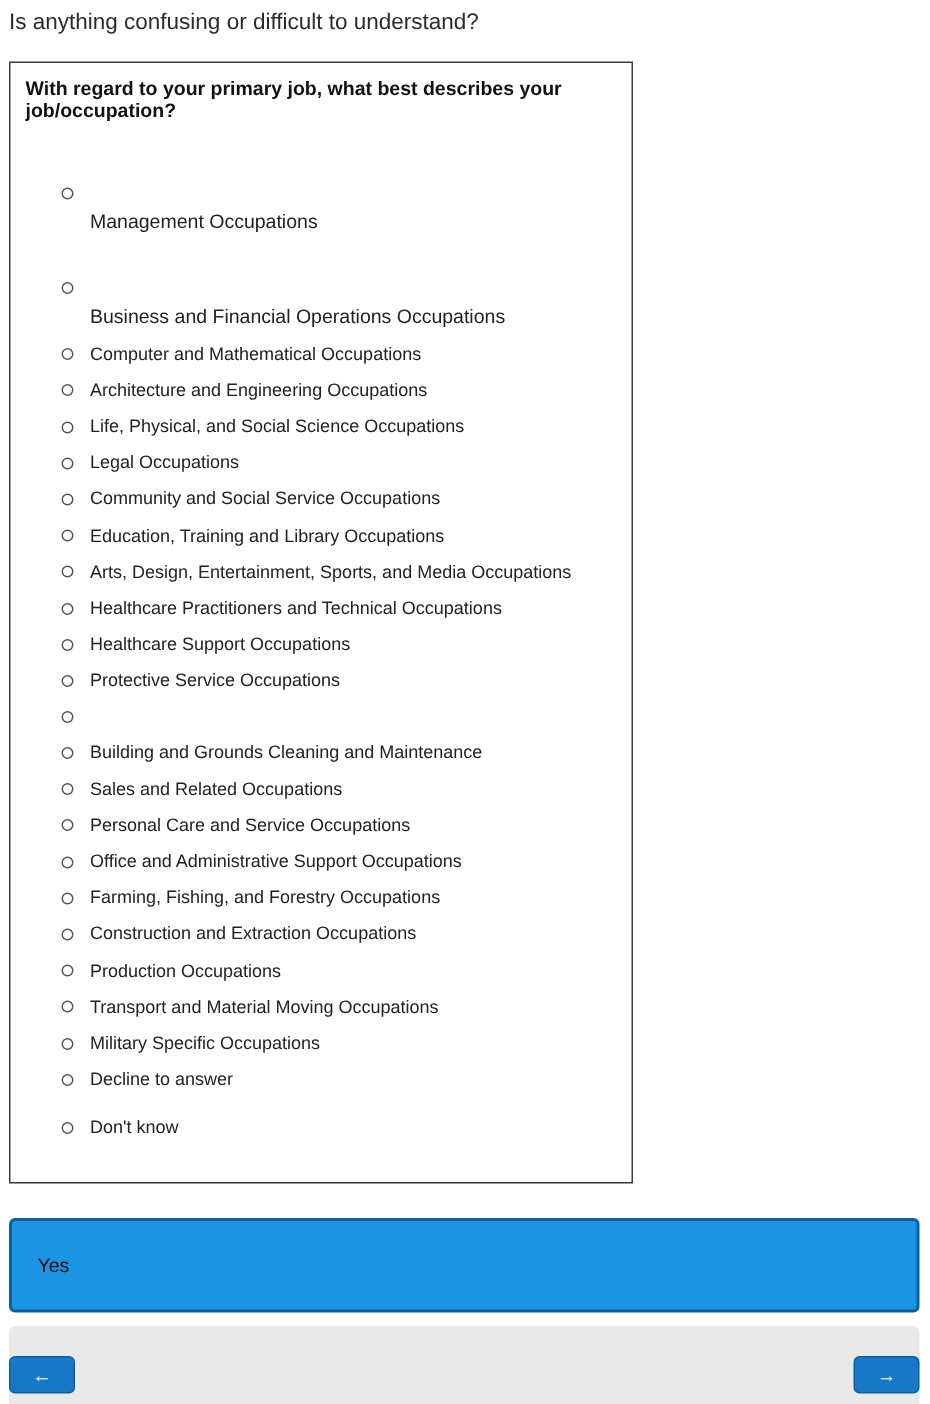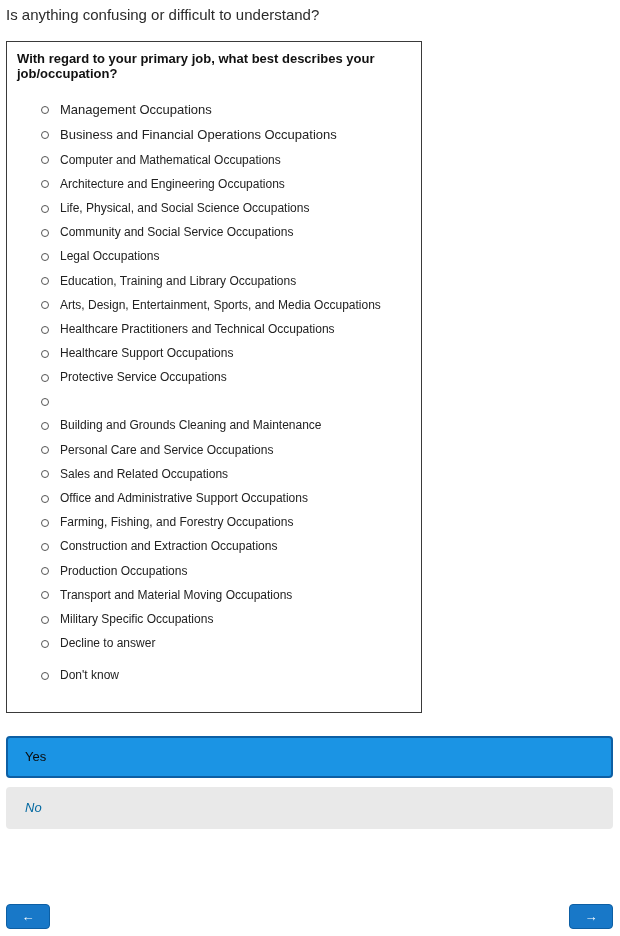--- a/index.html
+++ b/index.html
@@ -54,28 +54,28 @@
     background: #ffffff;
     flex: 0 0 auto;
     margin-right: 11px;
   }
   .opt-label {
     font-size: 12px;
     color: #222222;
     line-height: 1.1;
   }
   .opt:nth-child(1) .opt-label,
-  .opt:nth-child(2) .opt-label { font-size: 13px; }
+  .opt:nth-child(2) .opt-label { font-size: 13px; margin-top: 38px; }
   .answers {
     margin-top: 23px;
     width: 607px;
   }
   .answer {
     width: 100%;
-    height: 42px;
+    height: 63px;
     border-radius: 4px;
     display: flex;
     align-items: center;
     padding-left: 17px;
     font-size: 13px;
     cursor: pointer;
     margin-bottom: 9px;
   }
   .answer.selected {
     background: var(--accent, #1b94e4);
@@ -136,28 +136,28 @@
         <div class="opt">
           <span class="radio"></span>
           <span class="opt-label">Architecture and Engineering Occupations</span>
         </div>
         <div class="opt">
           <span class="radio"></span>
           <span class="opt-label">Life, Physical, and Social Science Occupations</span>
         </div>
         <div class="opt">
           <span class="radio"></span>
+          <span class="opt-label">Legal Occupations</span>
+        </div>
+        <div class="opt">
+          <span class="radio"></span>
           <span class="opt-label">Community and Social Service Occupations</span>
         </div>
         <div class="opt">
           <span class="radio"></span>
-          <span class="opt-label">Legal Occupations</span>
-        </div>
-        <div class="opt">
-          <span class="radio"></span>
           <span class="opt-label">Education, Training and Library Occupations</span>
         </div>
         <div class="opt">
           <span class="radio"></span>
           <span class="opt-label">Arts, Design, Entertainment, Sports, and Media Occupations</span>
         </div>
         <div class="opt">
           <span class="radio"></span>
           <span class="opt-label">Healthcare Practitioners and Technical Occupations</span>
         </div>
@@ -171,25 +171,25 @@
         </div>
         <div class="opt">
           <span class="radio"></span>
         </div>
         <div class="opt">
           <span class="radio"></span>
           <span class="opt-label">Building and Grounds Cleaning and Maintenance</span>
         </div>
         <div class="opt">
           <span class="radio"></span>
+          <span class="opt-label">Sales and Related Occupations</span>
+        </div>
+        <div class="opt">
+          <span class="radio"></span>
           <span class="opt-label">Personal Care and Service Occupations</span>
-        </div>
-        <div class="opt">
-          <span class="radio"></span>
-          <span class="opt-label">Sales and Related Occupations</span>
         </div>
         <div class="opt">
           <span class="radio"></span>
           <span class="opt-label">Office and Administrative Support Occupations</span>
         </div>
         <div class="opt">
           <span class="radio"></span>
           <span class="opt-label">Farming, Fishing, and Forestry Occupations</span>
         </div>
         <div class="opt">

